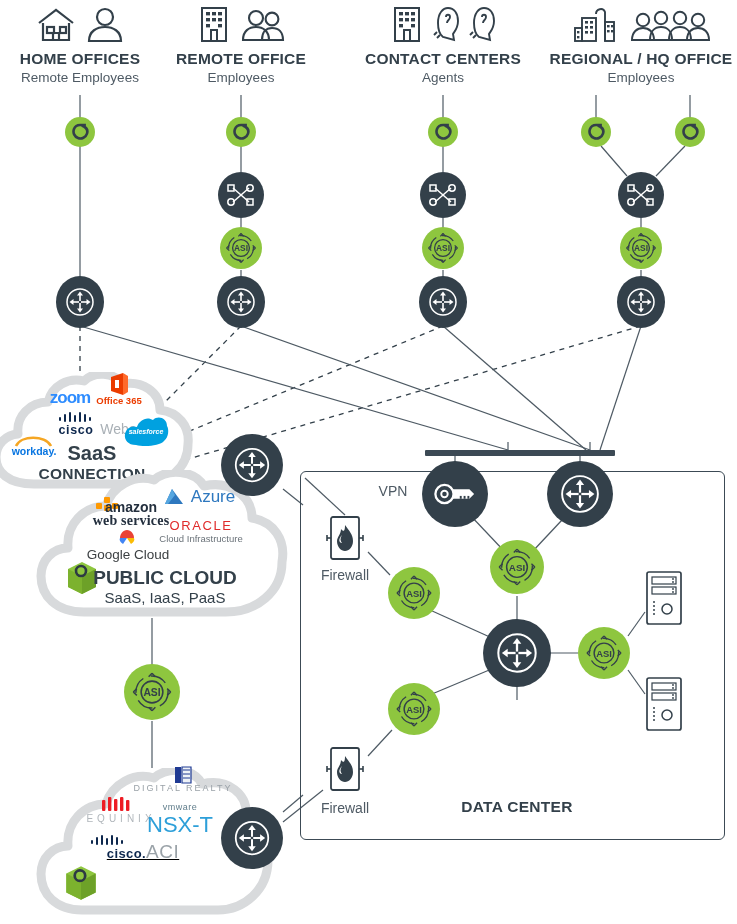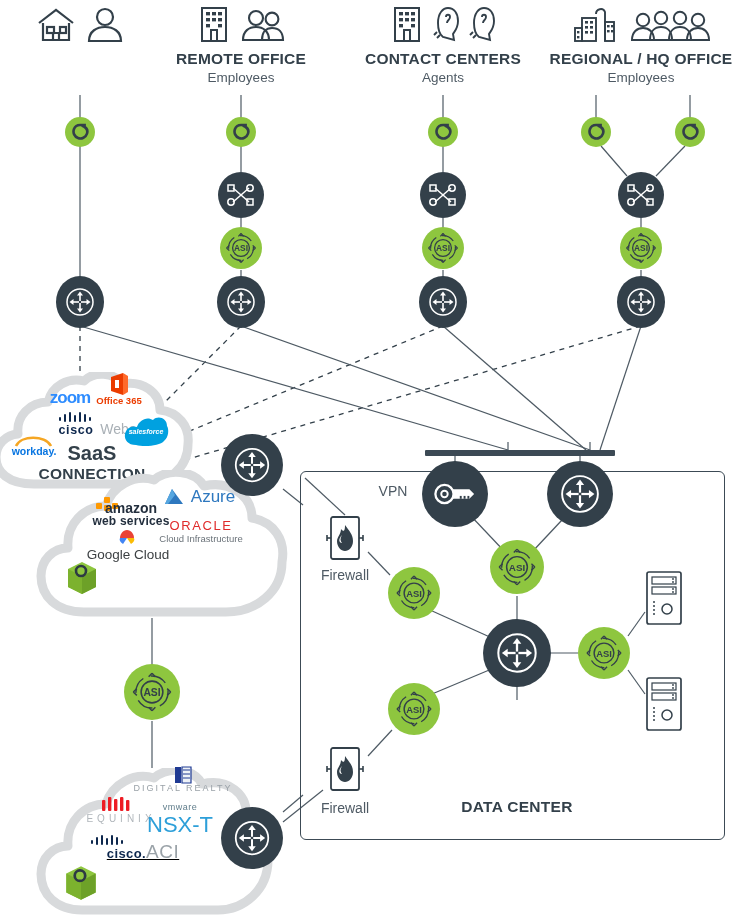--- a/index.html
+++ b/index.html
@@ -89,21 +89,21 @@
 
   
   .logo { position: absolute; transform: translate(-50%,-50%); white-space: nowrap; }
   .logo-zoom { color: #2d8cff; font-size: 17px; font-weight: bold; letter-spacing: -1px; }
   .logo-o365 { font-size: 9.5px; color: #eb3c00; font-weight: bold; text-align:center; }
   .logo-cisco { color: #0d274d; font-size: 12.5px; font-weight: bold; letter-spacing: .6px;}
   .logo-webex { color: #a9b0b6; font-size: 14px; }
   .logo-sf { color:#fff; font-size: 7px; font-weight:bold; font-style: italic;}
   .logo-workday { color: #0875e1; font-size: 10.5px; font-weight: bold; }
   .logo-aws { color:#232f3e; font-size: 14px; font-weight: bold; text-align:center; line-height: 1;}
-  .logo-aws .ws { font-size: 12px; color:#232f3e; letter-spacing:.2px;}
+  .logo-aws .ws { font-size: 14px; color:#232f3e; letter-spacing:.2px;font-family:Liberation Serif, serif;}
   .logo-azure { color:#2e78bf; font-size: 17px; }
   .logo-oracle { color:#e02b2b; font-size: 13px; letter-spacing: 1.6px; text-align:center;}
   .logo-oracle .sub2 { color:#6a7279; font-size: 9.5px; letter-spacing: 0; }
   .logo-gcp { color:#3c4043; font-size: 13.5px; }
   .logo-dr { color:#9aa2a8; font-size: 9px; letter-spacing: 2px; text-align:center;}
   .logo-eq { color:#b0b6bb; font-size: 10px; letter-spacing: 4px; }
   .logo-nsx { color:#607d8b; font-size: 9px; letter-spacing: .5px; text-align:center;}
   .logo-nsx .t2 { color:#2d9fd9; font-size: 22px; font-weight: normal; letter-spacing: 0px; }
   .logo-aci { color:#9aa2a8; font-size: 19px; letter-spacing: .5px;}
   .logo-aci .c { color:#0d274d; font-size: 13px; font-weight:bold; letter-spacing:.4px;}
@@ -228,20 +228,24 @@
           <rect x="25" y="23" width="6" height="6"></rect>
           <path d="M18 36 V29 h6 v7"></path>
         </g>
       </svg>
       <svg width="40" height="42" viewBox="0 0 40 42">
         <g fill="none" stroke="#33404a" stroke-width="2.2">
           <circle cx="20" cy="13" r="8"></circle>
           <path d="M4 37 C4 27 12 23 20 23 C28 23 36 27 36 37 Z"></path>
         </g>
       </svg>
+    </div>
+    <div class="colhead" style="left:80px; top:50px;">
+      <div class="ttl">HOME OFFICES</div>
+      <div class="sub">Remote Employees</div>
     </div>
 
     <div class="colicons" style="left:241px; top:4px;">
       <svg width="36" height="42" viewBox="0 0 36 42">
         <g fill="none" stroke="#33404a" stroke-width="2">
           <rect x="6" y="4" width="24" height="33"></rect>
           <g fill="#33404a" stroke="none">
             <rect x="10" y="8" width="4" height="3.4"></rect>
               <rect x="16" y="8" width="4" height="3.4"></rect>
               <rect x="22" y="8" width="4" height="3.4"></rect>
@@ -418,20 +422,24 @@
       <path d="M3 10 L10 10 L6 16 C3 14 2 12 3 10 Z" fill="#4285f4"></path>
       <path d="M17 10 L10 10 L14 16 C17 14 18 12 17 10 Z" fill="#fbbc05"></path>
     </svg>
     <div class="logo logo-gcp" style="left:128px; top:554px;">Google Cloud</div>
     <svg style="position:absolute; left:62px; top:558px;" width="40" height="40" viewBox="0 0 40 40">
       <path d="M6 11 L20 4 L34 11 L34 29 L20 36 L6 29 Z" fill="#8ec63f"></path>
       <path d="M6 11 L20 18 L20 36 L6 29 Z" fill="#7cb22e"></path>
       <path d="M34 11 L20 18 L20 36 L34 29 Z" fill="#6da128"></path>
       <circle cx="19" cy="13" r="5" fill="none" stroke="#2d3a43" stroke-width="2.6"></circle>
     </svg>
+    <div class="cloud-label" style="left:165px; top:567px;">
+      <div class="big" style="font-size:19px;">PUBLIC CLOUD</div>
+      <div class="small2" style="font-size:15px;">SaaS, IaaS, PaaS</div>
+    </div>
 
     <svg class="cloud" style="left:36px; top:768px;" width="240" height="150" viewBox="0 0 240 150">
       <path d="M46 142 C20 142 5 126 5 106 C5 90 17 78 32 78 C30 54 48 36 70 36 C76 16 98 4 118 10
                C132 -2 158 0 166 16 C192 10 212 26 210 48 C230 52 236 70 232 92 C232 122 208 142 182 142 Z" fill="#ffffff" stroke="#d8dadc" stroke-width="9" stroke-linejoin="round"></path>
     </svg>
     <svg style="position:absolute; left:173px; top:765px;" width="22" height="20" viewBox="0 0 22 20">
       <rect x="2" y="2" width="6" height="16" fill="#1f3a93"></rect>
       <path d="M9 2 h9 v16 h-9 z" fill="#eef2f7" stroke="#1f3a93" stroke-width="1.2"></path>
       <g stroke="#1f3a93" stroke-width="1">
           <path d="M10 5 h7"></path>

